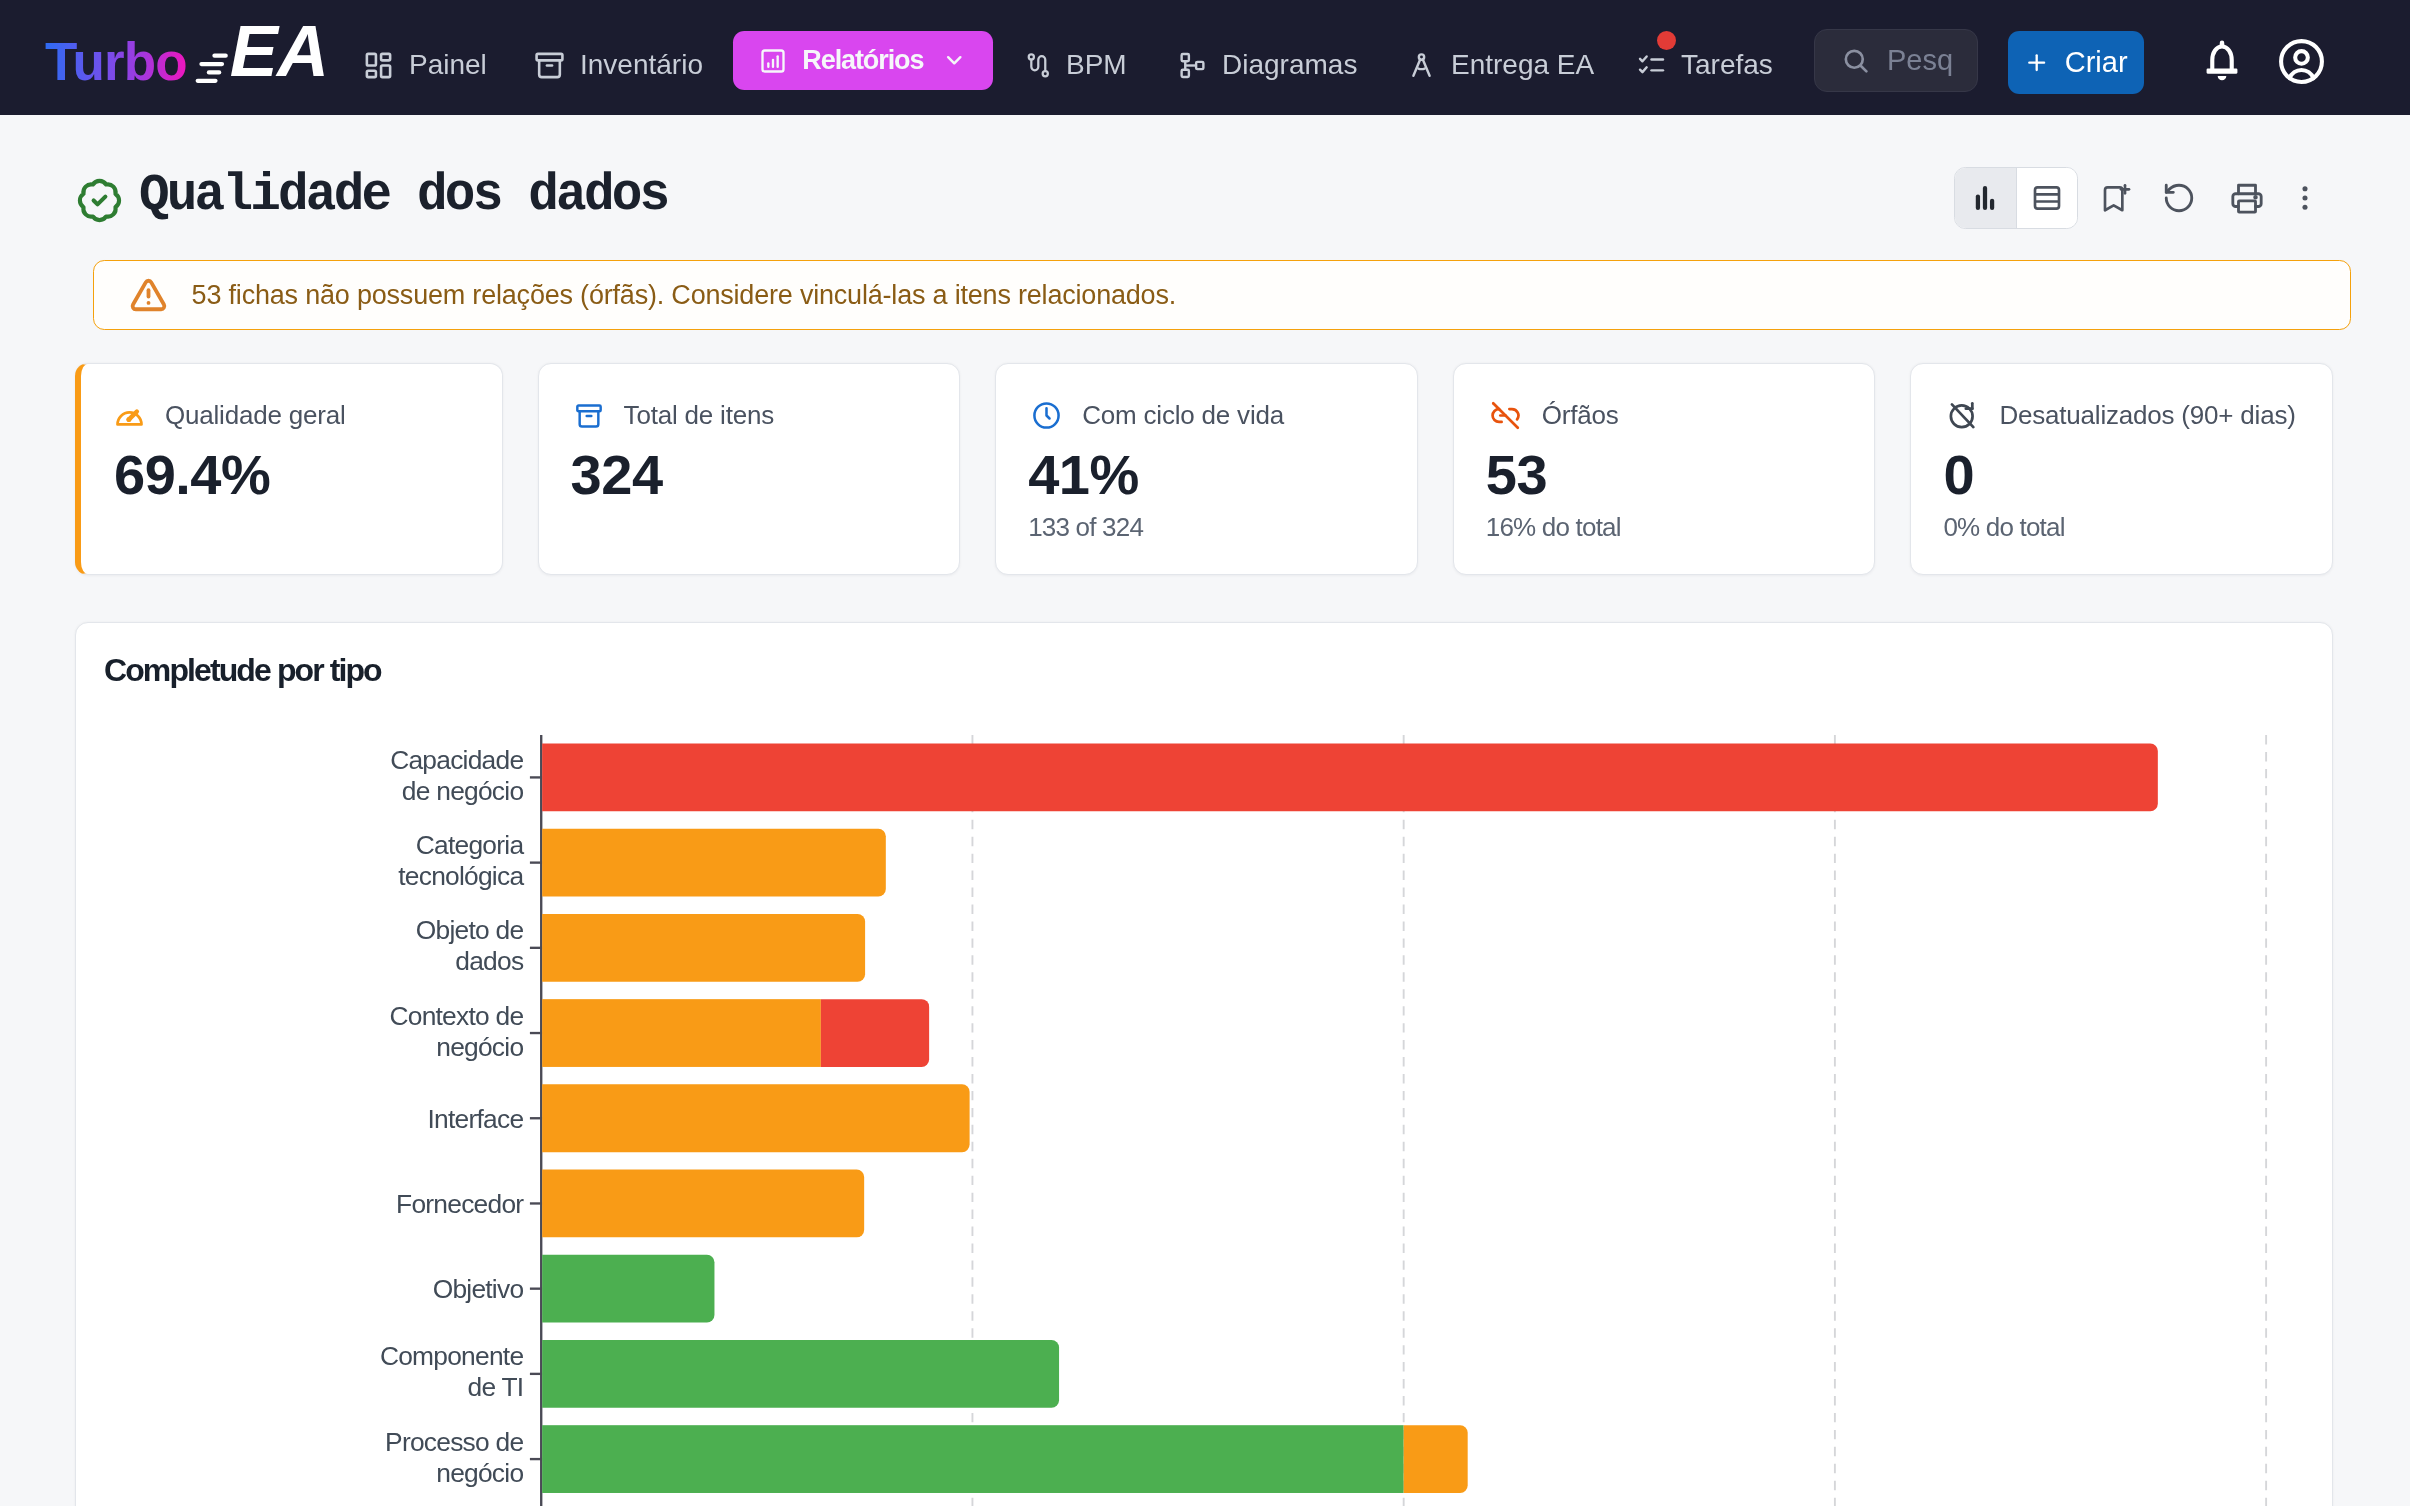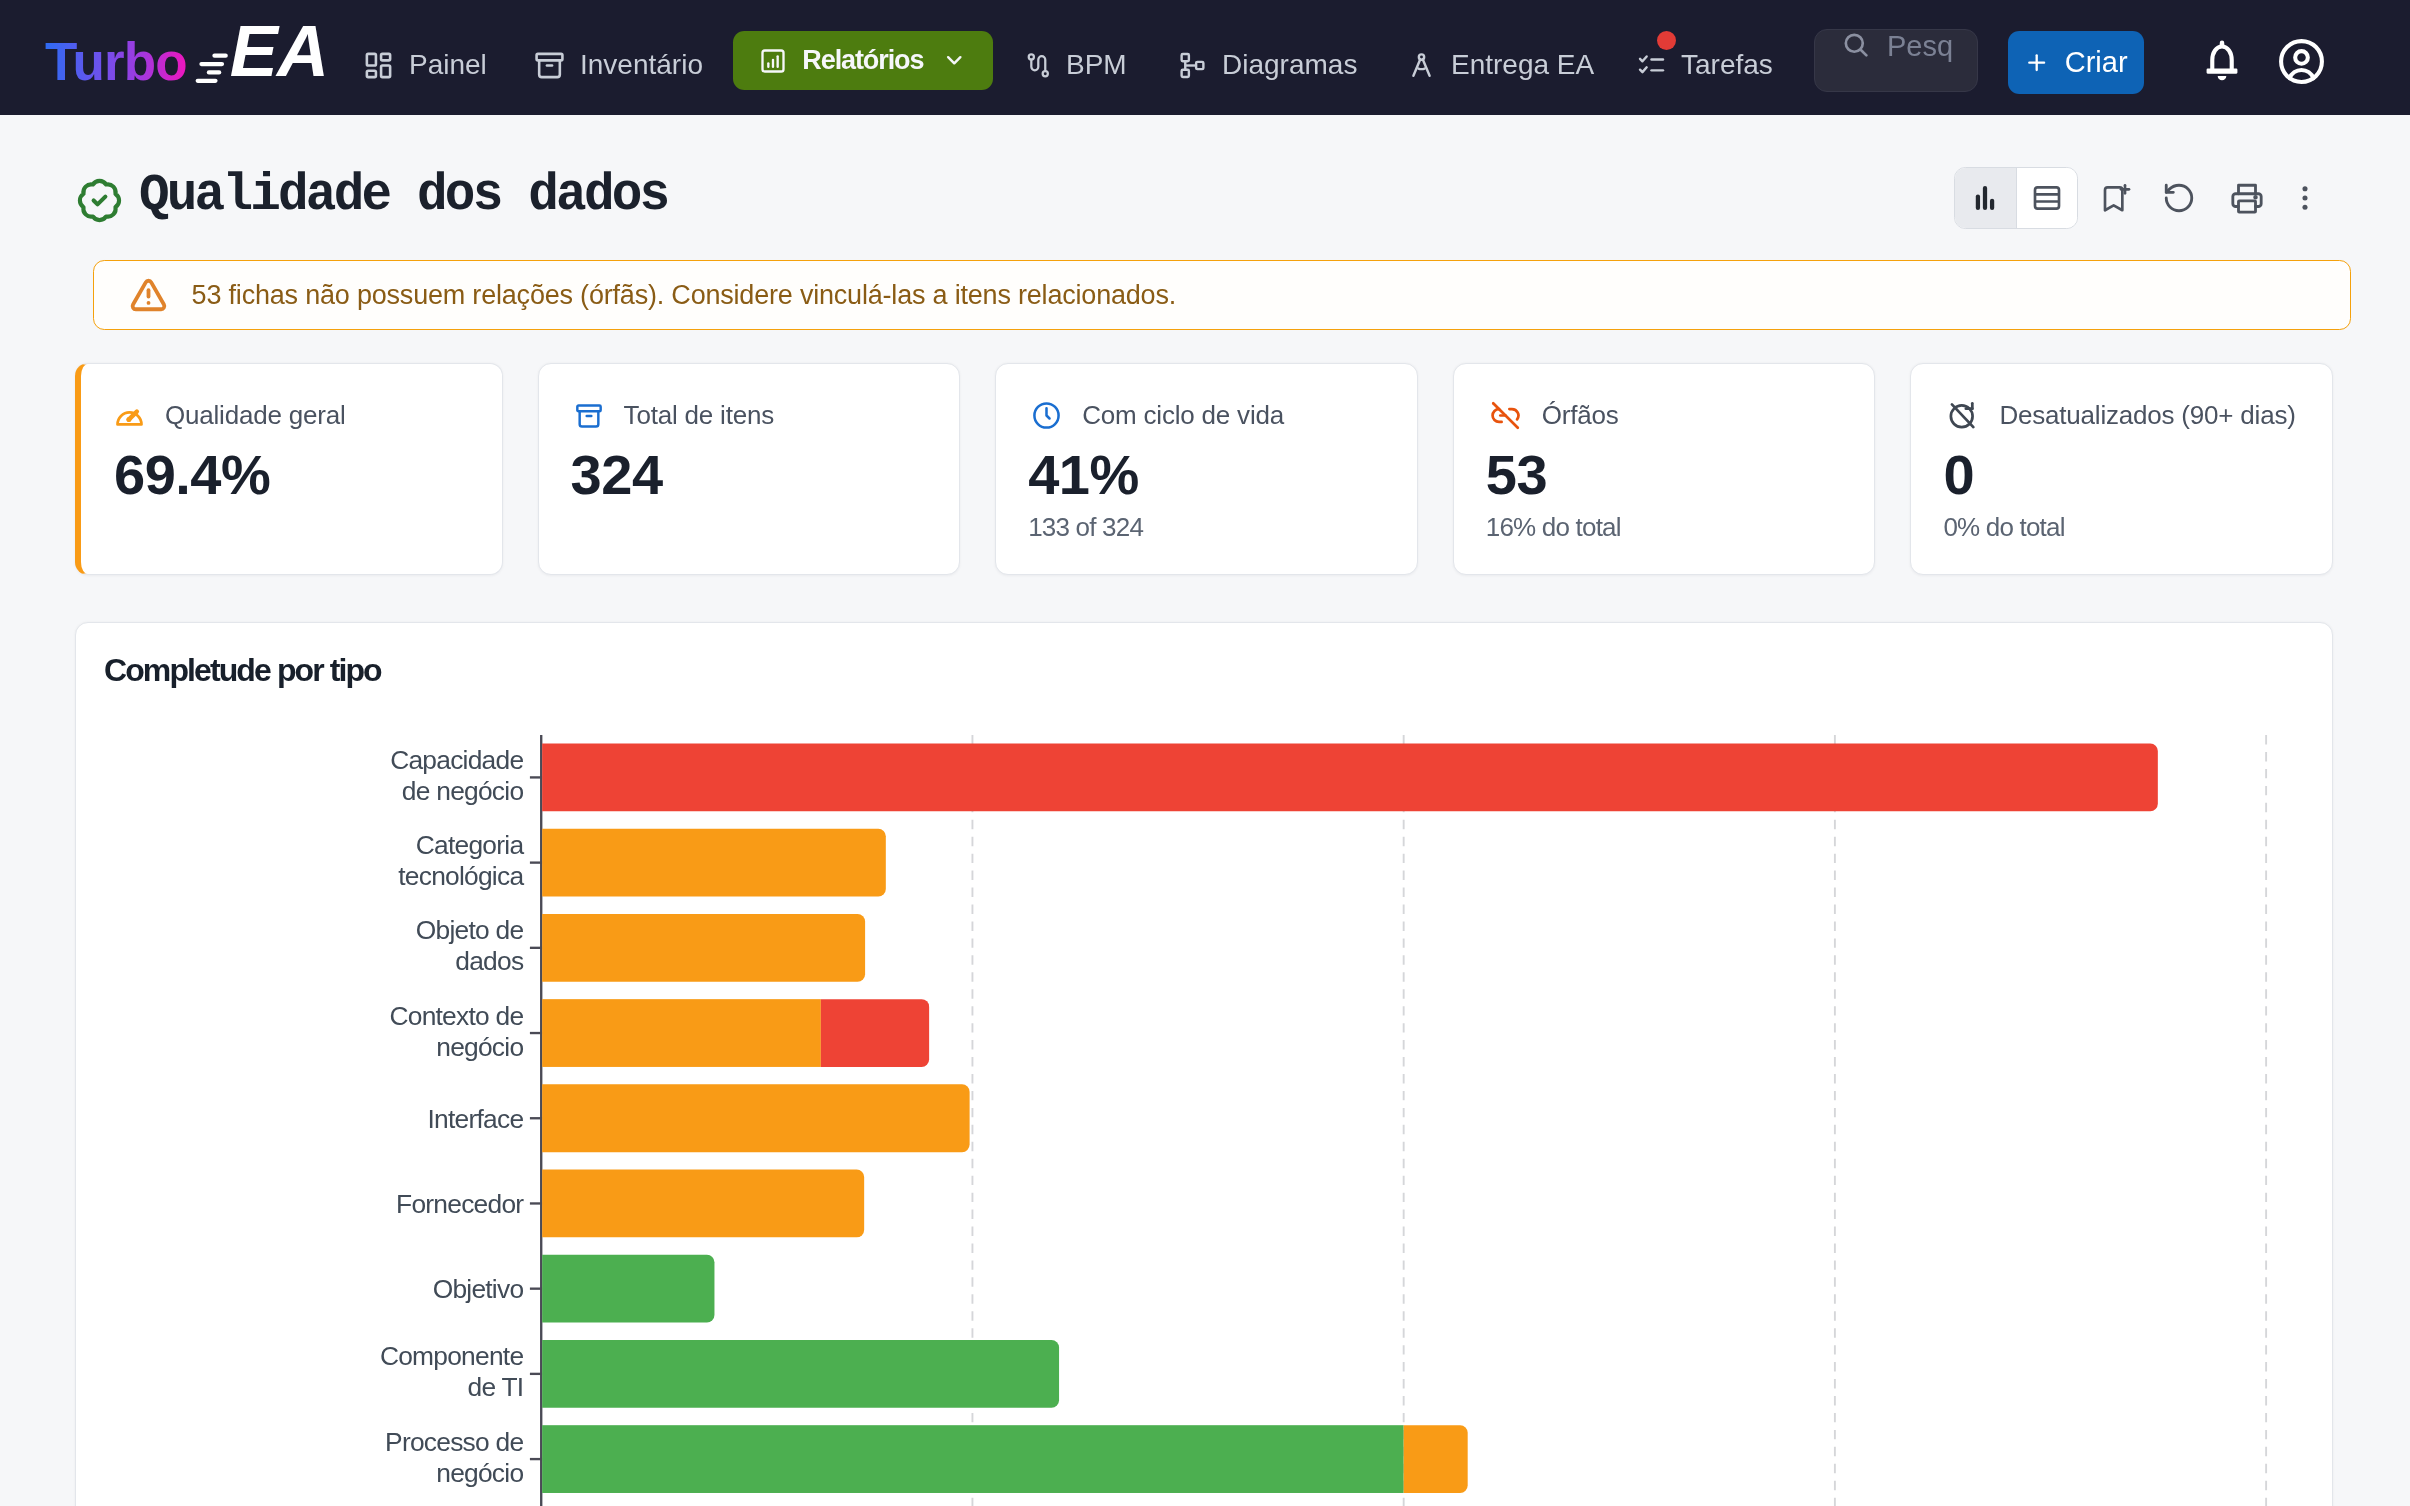--- a/index.html
+++ b/index.html
@@ -7,22 +7,22 @@
   
   .nav { position:relative; width:2411px; height:115px; background:#1b1c2f; }
   .nav .logo { position:absolute; left:45px; top:26px; height:66px; display:flex; align-items:flex-end; }
   .logo-turbo { font-size:53px; font-weight:800; letter-spacing:-0.9px;
     background:linear-gradient(90deg,#2e6bf2 0%,#6f51ec 40%,#a636dd 70%,#ef16bd 100%);
     -webkit-background-clip:text; background-clip:text; color:transparent; }
   .logo-ea { font-size:72px; font-weight:800; font-style:italic; color:#ffffff; letter-spacing:-0.9px; margin-left:-7.5px;}
   .speed { width:45px; height:41px; margin-left:5.6px; }
   .navitem { position:absolute; top:7.5px; height:115px; display:flex; align-items:center; gap:15px; color:#c8cdd7; font-size:28px; }
   .navitem svg { flex:0 0 auto; }
-  .pill { position:absolute; left:733px; top:31px; width:260px; height:59px; background:#4d7c0f; border-radius:11.3px; display:flex; align-items:center; justify-content:center; gap:15px; color:#f6f7fa; font-size:27px; letter-spacing:-1.1px; font-weight:700; }
-  .searchbox { position:absolute; left:1814px; top:29px; width:164px; height:63px; background:#2b2c3b; border:0.9px solid #363748; border-radius:13px; display:flex; padding-left:26px; gap:17px; color:#7b8194; font-size:29px; }
+  .pill { position:absolute; left:733px; top:31px; width:260px; height:59px; background:#d946ef; border-radius:11.3px; display:flex; align-items:center; justify-content:center; gap:15px; color:#f6f7fa; font-size:27px; letter-spacing:-1.1px; font-weight:700; }
+  .searchbox { position:absolute; left:1814px; top:29px; width:164px; height:63px; background:#2b2c3b; border:0.9px solid #363748; border-radius:13px; display:flex; align-items:center; padding-left:26px; gap:17px; color:#7b8194; font-size:29px; }
   .criar { position:absolute; left:2008px; top:31px; width:136px; height:63px; background:#0e63b5; border-radius:11.3px; display:flex; align-items:center; justify-content:center; gap:15px; color:#fff; font-size:29px; }
   .reddot { position:absolute; left:1657px; top:31px; width:19px; height:19px; border-radius:50%; background:#e23b36; }
   
   .content { position:absolute; left:0; top:0; width:2411px; height:1507px; }
   .titlerow { position:absolute; left:75px; top:151px; width:2258px; height:85px;font-family:Liberation Mono, monospace; }
   .titlerow h1 { position:absolute; left:64px; top:16px; font-size:51px; letter-spacing:-2.8px; font-weight:800; color:#1b212c; }
   .badge { position:absolute; left:0.9px; top:24.5px; }
   .toolbar { position:absolute; left:0; top:0; width:2258px; height:85px; }
   .seg { position:absolute; left:1879px; top:16px; width:124px; height:62px; display:flex; border:1.9px solid #d8dce2; border-radius:11.3px; overflow:hidden; background:#fff; }
   .seg > div { flex:1; height:100%; display:flex; align-items:center; justify-content:center; }

